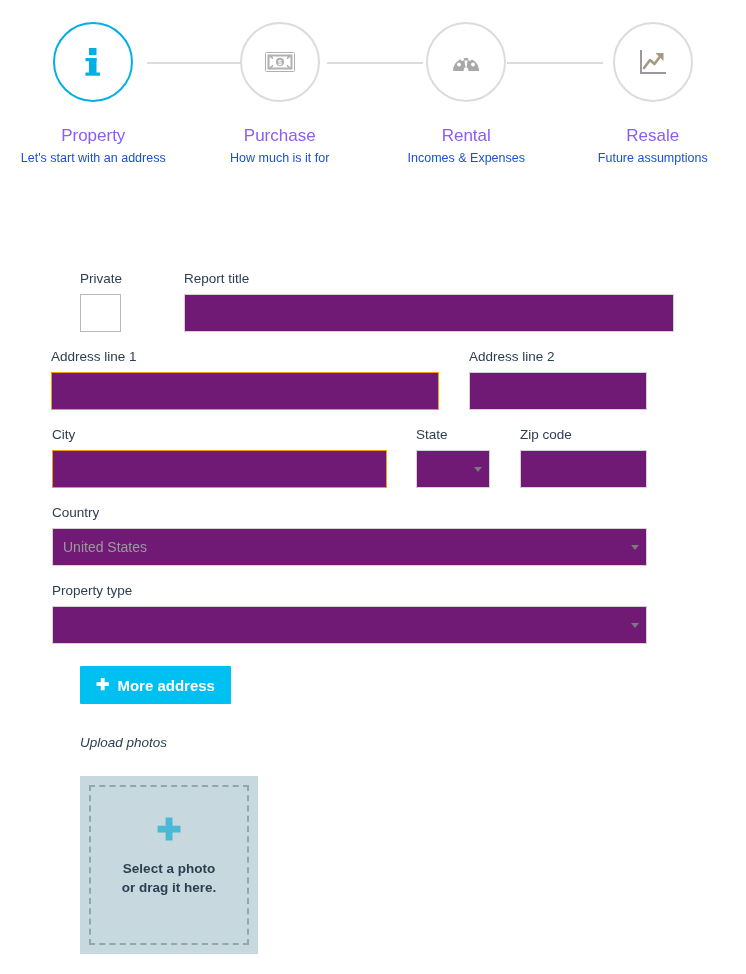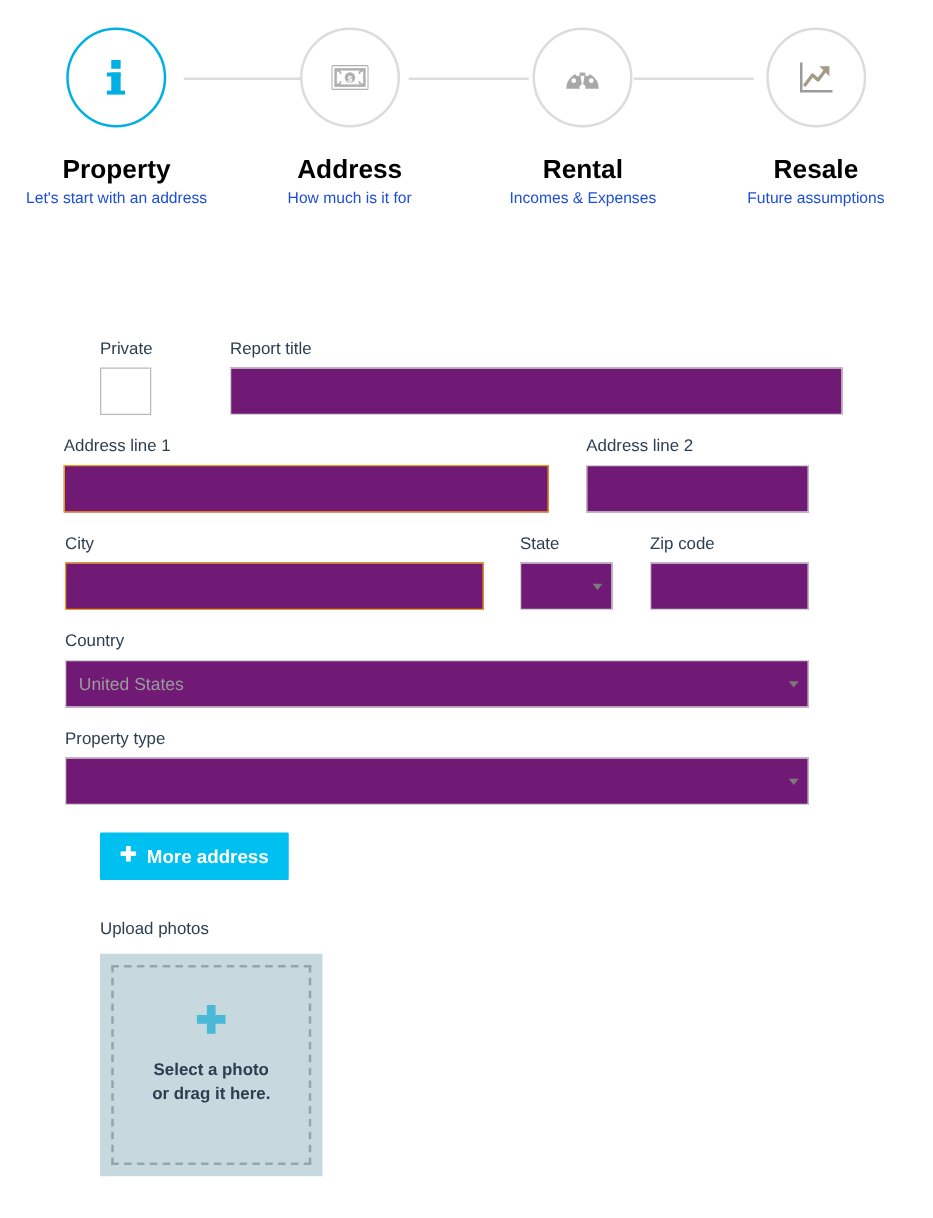--- a/index.html
+++ b/index.html
@@ -77,24 +77,24 @@
     top: 125px;
     left: 0;
     width: 746px;
     display: flex;
   }
   .step-label-group {
     flex: 1 1 0;
     text-align: center;
   }
   .step-title {
-    font-size: 21px;
+    font-size: 17px;
     line-height: 22px;
-    color: #000000;
-    font-weight: 700;
+    color: #8b5cf6;
+    font-weight: 400;
   }
   .step-sub {
     font-size: 12.5px;
     line-height: 18px;
     color: #1d4ed8;
     margin-top: 2px;
     font-weight: 400;
   }
 
   
@@ -197,22 +197,23 @@
     font-weight: bold;
     line-height: 1;
   }
 
   
   .upload-section { margin: 30px 0 0 80px; }
   .upload-label {
     font-size: 13.5px;
     line-height: 18px;
     color: #2c3e50;
-    margin-bottom: 11px;
+    margin-bottom: 24px;
     display: block;
+    font-style: italic;
   }
   .dropzone {
     width: 178px;
     height: 178px;
     background: #c7d9de;
     padding: 9px;
     cursor: pointer;
   }
   .dropzone-inner {
     width: 100%;
@@ -299,21 +300,21 @@
     </div>
 
   </div>
 
   <div class="step-labels">
     <div class="step-label-group">
       <div class="step-title">Property</div>
       <div class="step-sub">Let's start with an address</div>
     </div>
     <div class="step-label-group">
-      <div class="step-title">Address</div>
+      <div class="step-title">Purchase</div>
       <div class="step-sub">How much is it for</div>
     </div>
     <div class="step-label-group">
       <div class="step-title">Rental</div>
       <div class="step-sub">Incomes &amp; Expenses</div>
     </div>
     <div class="step-label-group">
       <div class="step-title">Resale</div>
       <div class="step-sub">Future assumptions</div>
     </div>

